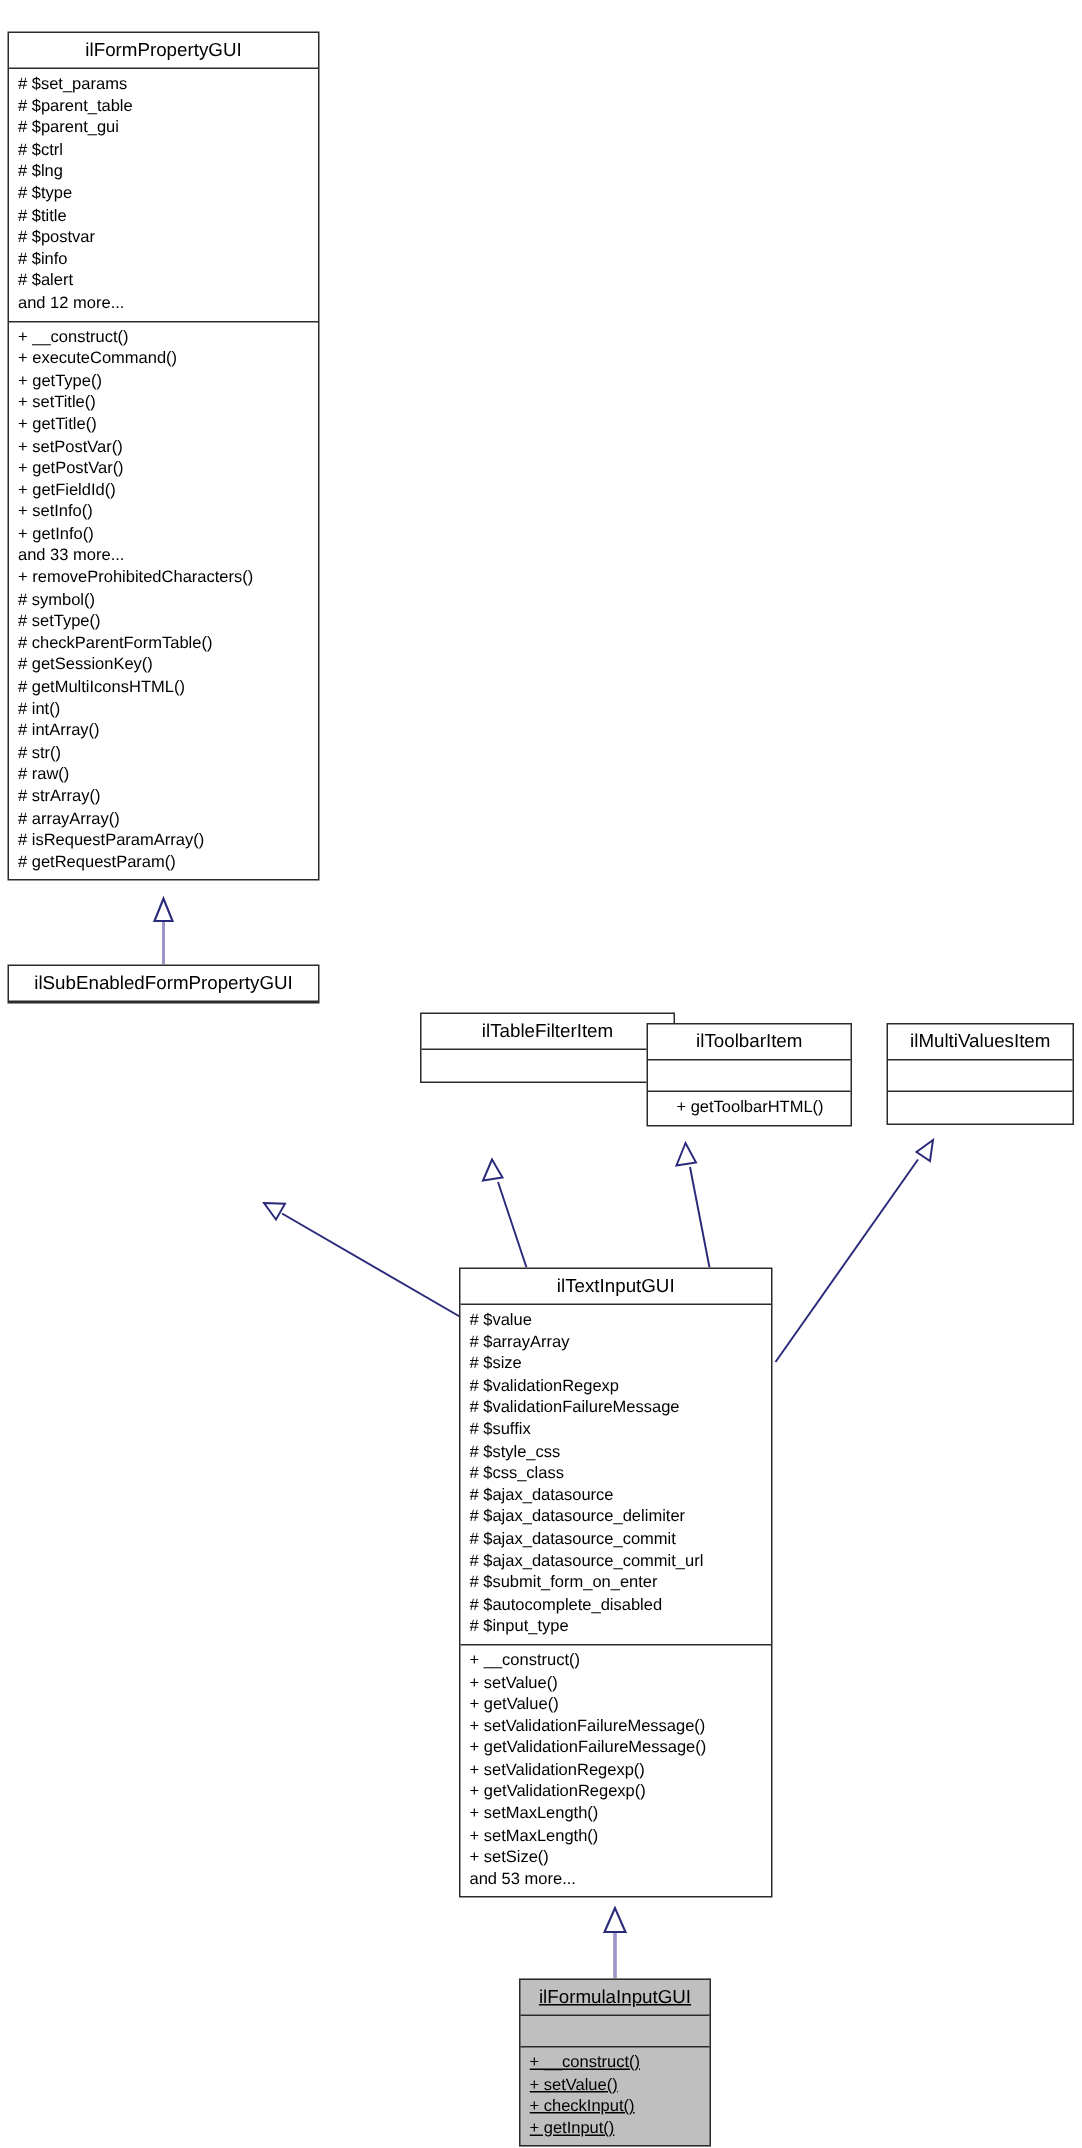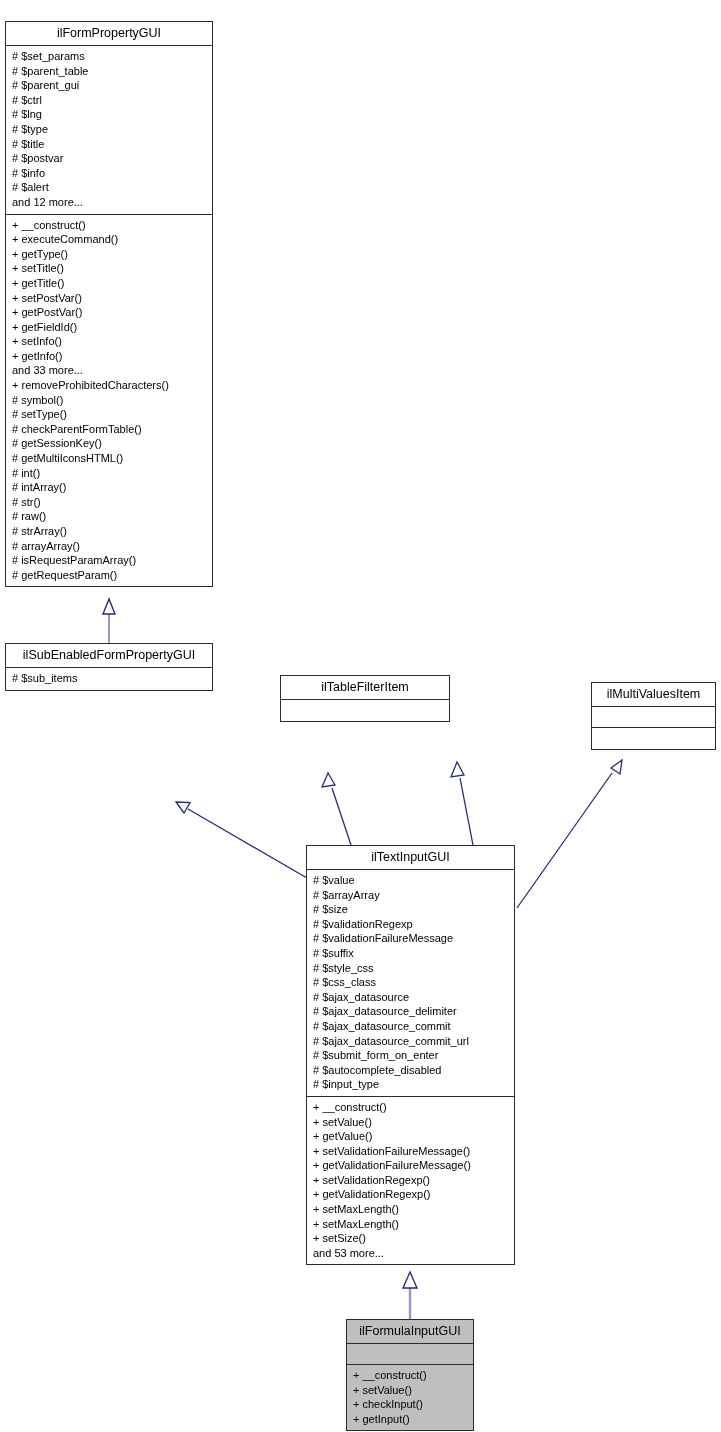--- a/index.html
+++ b/index.html
@@ -29,20 +29,21 @@
   
   .uml-box {
     position: absolute;
     box-sizing: border-box;
     border: 1px solid #2b2b2b;
     background: #ffffff;
     z-index: 5;
   }
   .uml-box.highlight {
     background: #bfbfbf;
+    text-decoration: underline;
   }
 
   .uml-title {
     box-sizing: border-box;
     text-align: center;
     font-size: 12.5px;
     line-height: 14px;
     color: #000000;
     padding: 4px 4px 5px 4px;
     border-bottom: 1px solid #2b2b2b;
@@ -161,30 +162,34 @@
       <div class="uml-row"># raw()</div>
       <div class="uml-row"># strArray()</div>
       <div class="uml-row"># arrayArray()</div>
       <div class="uml-row"># isRequestParamArray()</div>
       <div class="uml-row"># getRequestParam()</div>
     </div>
   </div>
 
   <div class="uml-box" style="left:5px; top:627px; width:208px;">
     <div class="uml-title">ilSubEnabledFormPropertyGUI</div>
-    <div class="uml-compartment">
-      <div class="uml-row"># $sub_items</div>
-    </div>
   </div>
 
   <div class="uml-box" style="left:236px; top:659px; width:170px;margin-left:44px;">
     <div class="uml-title">ilTableFilterItem</div>
     <div class="uml-compartment empty"></div>
   </div>
 
+  <div class="uml-box" style="left:431px; top:666px; width:137px;">
+    <div class="uml-title">ilToolbarItem</div>
+    <div class="uml-compartment empty"></div>
+    <div class="uml-compartment centered">
+      <div class="uml-row">+ getToolbarHTML()</div>
+    </div>
+  </div>
 
   <div class="uml-box" style="left:591px; top:666px; width:125px;">
     <div class="uml-title">ilMultiValuesItem</div>
     <div class="uml-compartment empty"></div>
     <div class="uml-compartment empty"></div>
   </div>
 
   <div class="uml-box" style="left:306px; top:829px; width:209px;">
     <div class="uml-title">ilTextInputGUI</div>
     <div class="uml-compartment">

